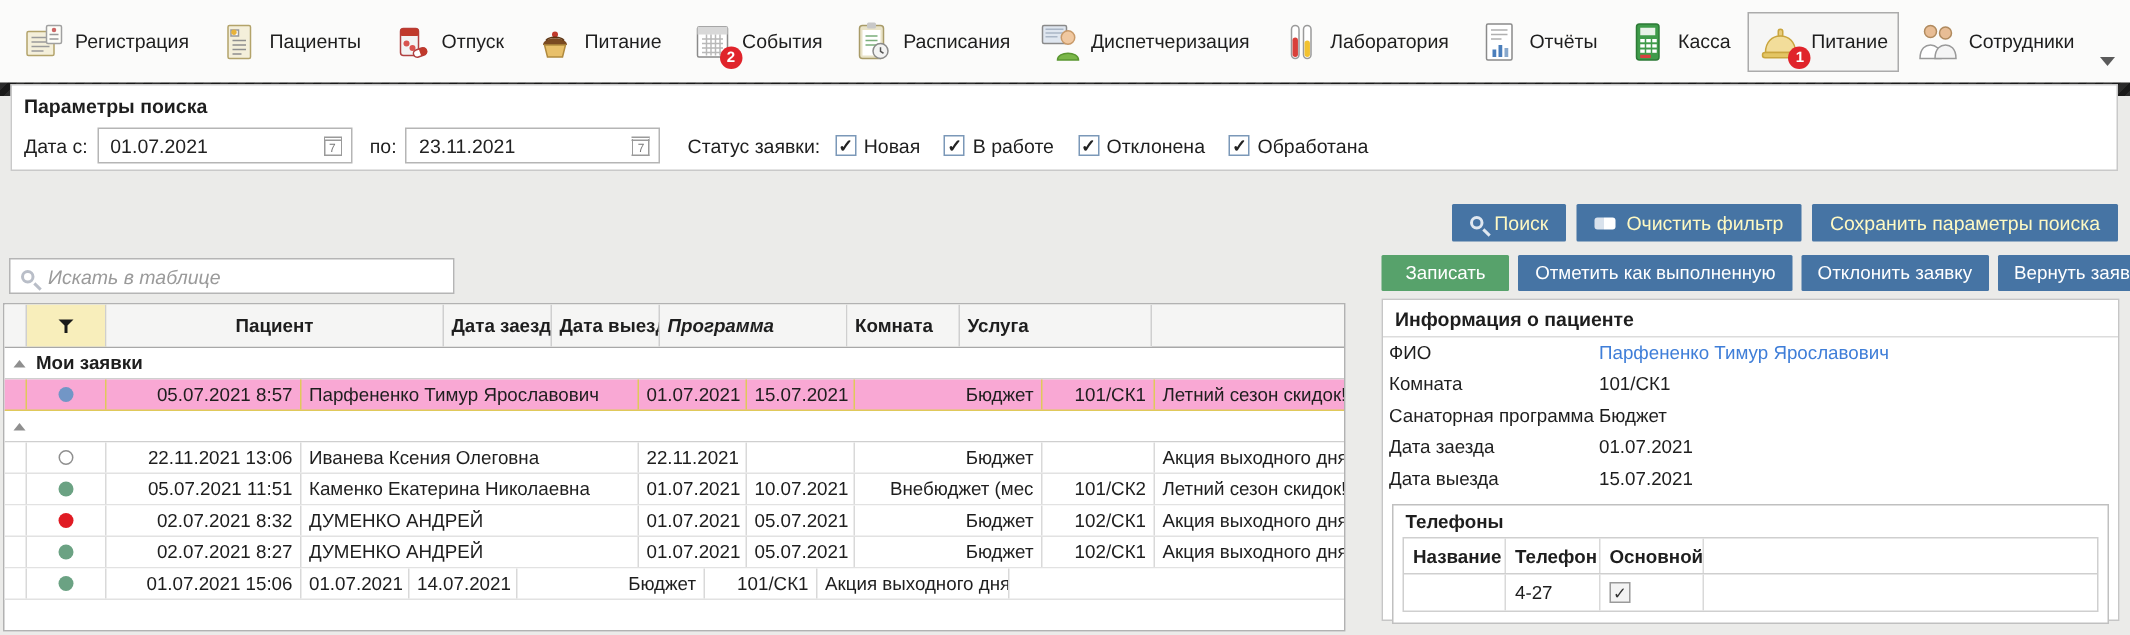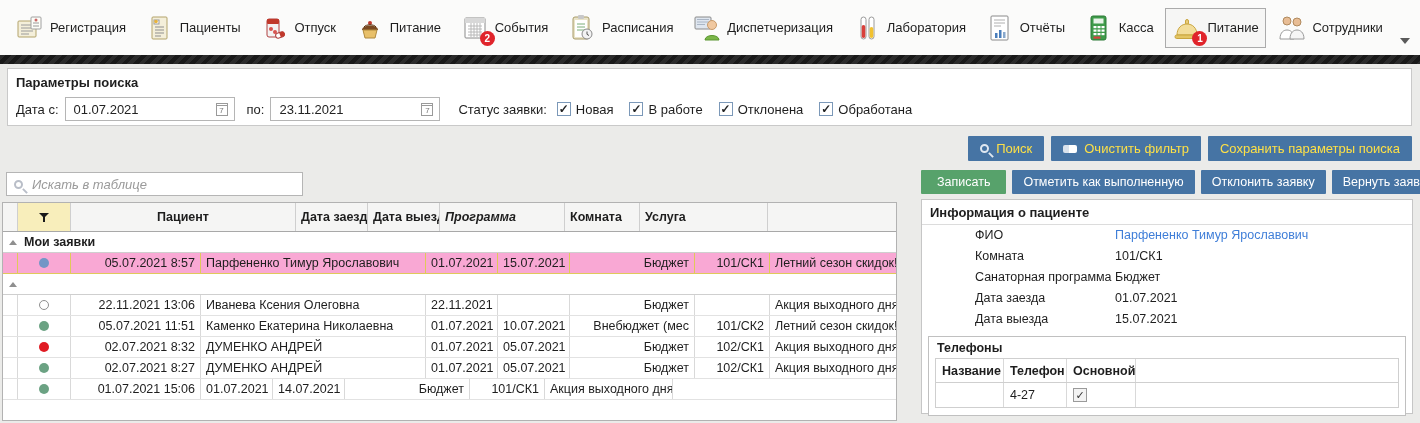--- a/index.html
+++ b/index.html
@@ -21,36 +21,36 @@
     position:absolute; right:-5px; bottom:-3px; width:15px; height:15px; border-radius:50%;
     background:#e0242b; color:#fff; font-size:10px; font-weight:bold;
     display:flex; align-items:center; justify-content:center;
   }
   .overflow-arrow { position:absolute; right:10px; top:38px; width:0; height:0;
     border-left:5px solid transparent; border-right:5px solid transparent; border-top:6px solid #5a5a5a; }
   
   .darkband { position:absolute; top:55px; left:0; width:1420px; height:9px;
     background:repeating-linear-gradient(135deg,#2b2b2b 0 4px,#191919 4px 8px); }
   
-  .params { position:absolute; left:7px; top:68px; width:1405px; height:58px; background:#fff; border:1px solid #c9c9c9; }
+  .params { position:absolute; left:7px; top:56px; width:1405px; height:58px; background:#fff; border:1px solid #c9c9c9; }
   .params-title { font-weight:bold; font-size:13px; padding:6px 0 0 8px; }
   .params-row { display:flex; align-items:center; margin:7px 0 0 8px; font-size:13px; }
   .plabel { margin-right:6px; }
   .date-input { width:170px; height:24px; border:1px solid #b5b5b5; background:#fff;
     display:flex; align-items:center; justify-content:space-between; padding:0 6px; margin-right:12px; }
   .date-input input { border:none; outline:none; width:120px; font-size:13px; font-family:inherit; color:#222; background:transparent; }
   .cal { width:12px; height:13px; border:1px solid #9a9a9a; border-top:3px double #9a9a9a;
     font-size:8px; color:#777; display:flex; align-items:center; justify-content:center; }
   .cal:after { content:'7'; }
   .cb-wrap { display:flex; align-items:center; gap:5px; margin-right:16px; cursor:pointer; }
   .cb { width:14px; height:14px; border:1px solid #7b98b8; background:#fff;
     display:inline-flex; align-items:center; justify-content:center; font-size:12px; font-weight:bold; color:#222; }
   
   .filter-btns { position:absolute; top:136px; right:8px; display:flex; gap:7px; }
-  .btn { background:#4674a4; color:#fde047; font-size:13px; height:25px; display:flex; align-items:center;
+  .btn { background:#4674a4; color:#fef9c3; font-size:13px; height:25px; display:flex; align-items:center;
     padding:0 12px; gap:7px; cursor:pointer; border-radius:1px; white-space:nowrap; }
   .mag { width:9px; height:9px; border:2px solid #b9bec8; border-radius:50%; position:relative; flex:0 0 auto; }
   .mag:after { content:''; position:absolute; width:6px; height:2px; background:#b9bec8; transform:rotate(45deg); left:6px; top:8px; }
   .mag.light { border-color:#dfe7f0; } .mag.light:after { background:#dfe7f0; }
   .eraser { width:14px; height:8px; border-radius:2px; background:linear-gradient(90deg,#d9e2ec 0 45%,#fff 45%); }
   
   .table-search { position:absolute; left:6px; top:172px; width:297px; height:24px; border:1px solid #b5b5b5;
     background:#fff; display:flex; align-items:center; gap:7px; padding:0 7px; }
   .table-search input { border:none; outline:none; flex:1; font-size:13px; font-style:italic; color:#555;
     font-family:inherit; background:transparent; }
@@ -78,21 +78,21 @@
     border-bottom:5px solid #8f8f8f; margin:0 7px 0 6px; flex:0 0 auto; }
   .dot { width:10px; height:10px; border-radius:50%; margin:auto; }
   .dot.hollow { background:#fff; border:1.5px solid #8f8f8f; }
   
   .action-btns { position:absolute; top:170px; left:921px; width:492px; display:flex; gap:6px; }
   .abtn { background:#4674a4; color:#fff; font-size:12.5px; height:24px; display:flex; align-items:center;
     justify-content:center; padding:0 11px; cursor:pointer; white-space:nowrap; border-radius:1px; flex:0 0 auto; }
   .abtn.green { background:#57a26b; }
   .info-box { position:absolute; left:921px; top:199px; width:492px; height:215px; background:#fff; border:1px solid #c6c6c6; }
   .info-title { font-weight:bold; font-size:13px; padding:5px 8px 4px; border-bottom:1px solid #dcdcdc; }
-  .info-field { display:flex; font-size:12.5px; padding:2px 20px; line-height:17px;margin-left:33px; }
+  .info-field { display:flex; font-size:12.5px; padding:2px 4px; line-height:17px; }
   .info-label { flex:0 0 140px; }
   .info-value.link { color:#3f7ed8; cursor:pointer; }
   .phones { margin:6px 6px 0; border:1px solid #c0c0c0; height:80px; background:#fff; }
   .phones-title { font-weight:bold; font-size:12.5px; padding:4px 8px 3px; }
   .phones-table { margin:0 6px; border:1px solid #cfcfcf; font-size:12.5px; }
   .ph-row { display:flex; height:24px; }
   .ph-row.head { font-weight:bold; border-bottom:1px solid #cfcfcf; }
   .ph-cell { border-right:1px solid #d9d9d9; padding:0 6px; display:flex; align-items:center; white-space:nowrap; overflow:hidden; }
   .ph-cell:last-child { border-right:none; flex:1; }
   .pcb { width:14px; height:14px; border:1px solid #9a9a9a; background:#f3f3f3;

